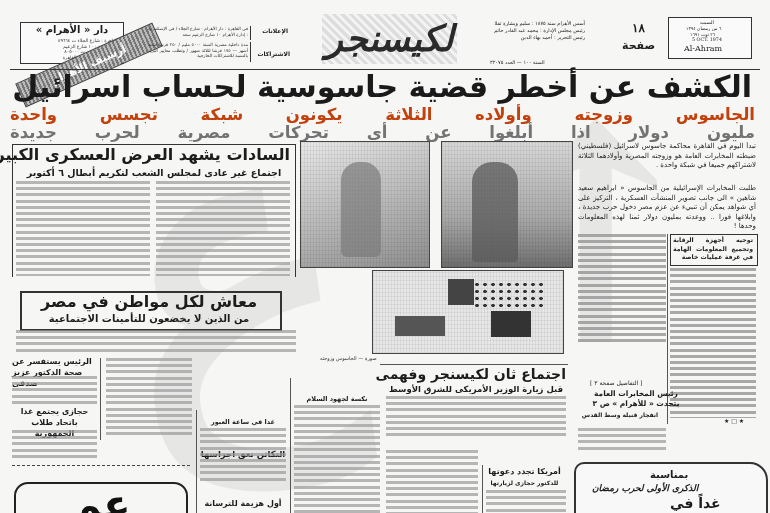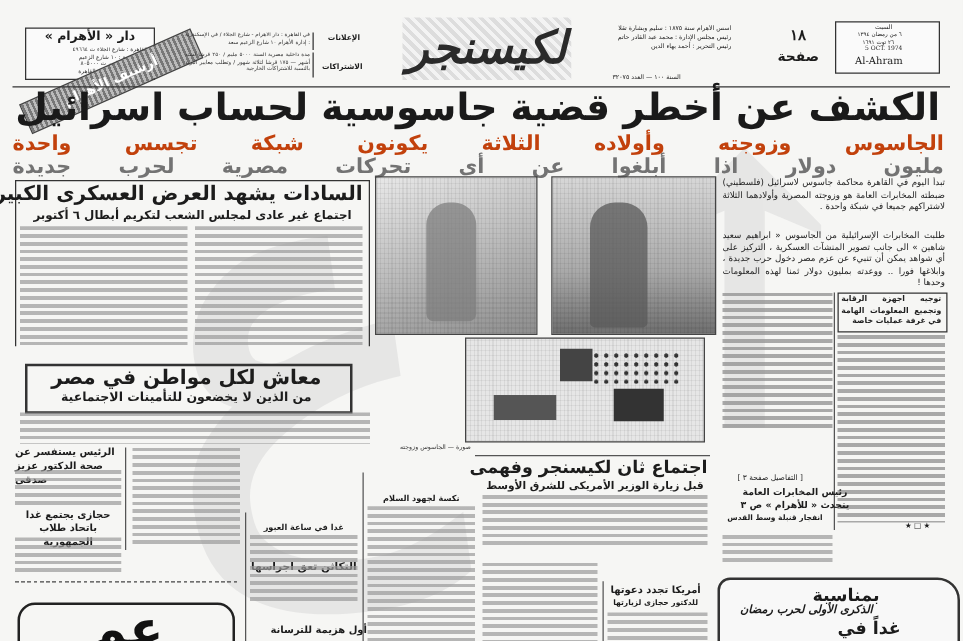--- a/index.html
+++ b/index.html
@@ -90,21 +90,21 @@
   <div class="body-txt" style="left:106px;top:358px;width:86px;height:80px;background:repeating-linear-gradient(180deg,#9a9a9a 0 3px,transparent 3px 6.2px);opacity:.7;"></div>
 
   <div class="hair" style="left:12px;top:465px;width:180px;height:1px;background:repeating-linear-gradient(90deg,#444 0 3px,transparent 3px 5px);"></div>
   <div style="position:absolute;left:14px;top:482px;width:170px;height:40px;border:2px solid #222;border-radius:14px 14px 0 0;"></div>
   <div class="t bold" style="left:72px;top:484px;font-size:40px;color:#111;">عم</div>
 
   <div class="hair" style="left:196px;top:410px;width:1px;height:103px;"></div>
   <div class="t bold" style="left:200px;top:408px;width:86px;font-size:8.5px;text-align:center;margin-top:42px;">التكاثن تعق اجراسها</div>
   <div class="t bold" style="left:200px;top:419px;width:86px;font-size:6.5px;text-align:center;">غدا في ساعة العبور</div>
   <div class="body-txt" style="left:200px;top:428px;width:86px;height:55px;background:repeating-linear-gradient(180deg,#9a9a9a 0 3px,transparent 3px 6.2px);opacity:.7;"></div>
-  <div class="t bold" style="left:212px;top:500px;width:86px;font-size:8px;text-align:center;">أول هزيمة للترسانة</div>
+  <div class="t bold" style="left:200px;top:500px;width:86px;font-size:8px;text-align:center;">أول هزيمة للترسانة</div>
 
   <div class="hair" style="left:290px;top:378px;width:1px;height:135px;"></div>
   <div class="t bold" style="left:294px;top:396px;width:86px;font-size:6.5px;text-align:center;">نكسة لجهود السلام</div>
   <div class="body-txt" style="left:294px;top:405px;width:86px;height:108px;background:repeating-linear-gradient(180deg,#9a9a9a 0 3px,transparent 3px 6.2px);opacity:.7;"></div>
 
   <div class="photo" style="left:300px;top:141px;width:128px;height:125px;background:linear-gradient(160deg,#e8e8e8 0%,#c4c4c4 40%,#8d8d8d 100%);">
     <div class="grain"></div>
     <div style="position:absolute;left:40px;top:20px;width:40px;height:95px;background:#7a7a7a;border-radius:18px 18px 6px 6px;opacity:.7;"></div>
   </div>
   <div class="photo" style="left:441px;top:141px;width:130px;height:125px;background:linear-gradient(180deg,#d7d7d7 0%,#a9a9a9 60%,#6f6f6f 100%);">
@@ -139,17 +139,17 @@
   <div class="t bold" style="left:386px;top:385px;width:180px;font-size:8.5px;text-align:center;">قبل زيارة الوزير الأمريكى للشرق الأوسط</div>
   <div class="body-txt" style="left:386px;top:396px;width:180px;height:42px;background:repeating-linear-gradient(180deg,#9a9a9a 0 3px,transparent 3px 6.2px);opacity:.7;"></div>
 
   <div class="hair" style="left:482px;top:465px;width:1px;height:48px;"></div>
   <div class="t bold" style="left:482px;top:468px;width:85px;font-size:8px;text-align:center;">أمريكا تجدد دعوتها</div>
   <div class="t bold" style="left:482px;top:480px;width:85px;font-size:6px;text-align:center;">للدكتور حجازى لزيارتها</div>
   <div class="body-txt" style="left:486px;top:490px;width:80px;height:23px;background:repeating-linear-gradient(180deg,#9a9a9a 0 3px,transparent 3px 6.2px);opacity:.7;"></div>
   <div class="body-txt" style="left:386px;top:450px;width:92px;height:63px;background:repeating-linear-gradient(180deg,#9a9a9a 0 3px,transparent 3px 6.2px);opacity:.7;"></div>
 
   <div style="position:absolute;left:574px;top:462px;width:190px;height:60px;border:2px solid #333;border-radius:10px 18px 0 0;background:#f8f8f8;"></div>
-  <div class="t bold" style="left:650px;top:470px;font-size:14px;">بمناسبة</div>
+  <div class="t bold" style="left:650px;top:470px;font-size:10px;">بمناسبة</div>
   <div class="t bold" style="left:592px;top:484px;font-size:9px;font-style:italic;">الذكرى الأولى لحرب رمضان</div>
   <div class="t bold" style="left:670px;top:496px;font-size:14px;">غداً في</div>
 
 </div>
 
 </body></html>

